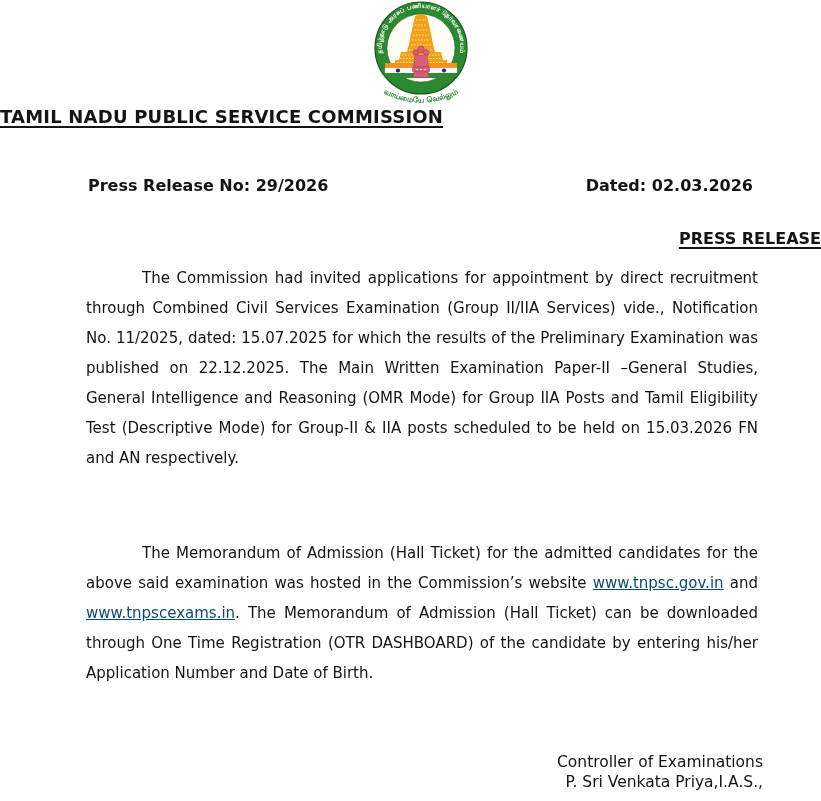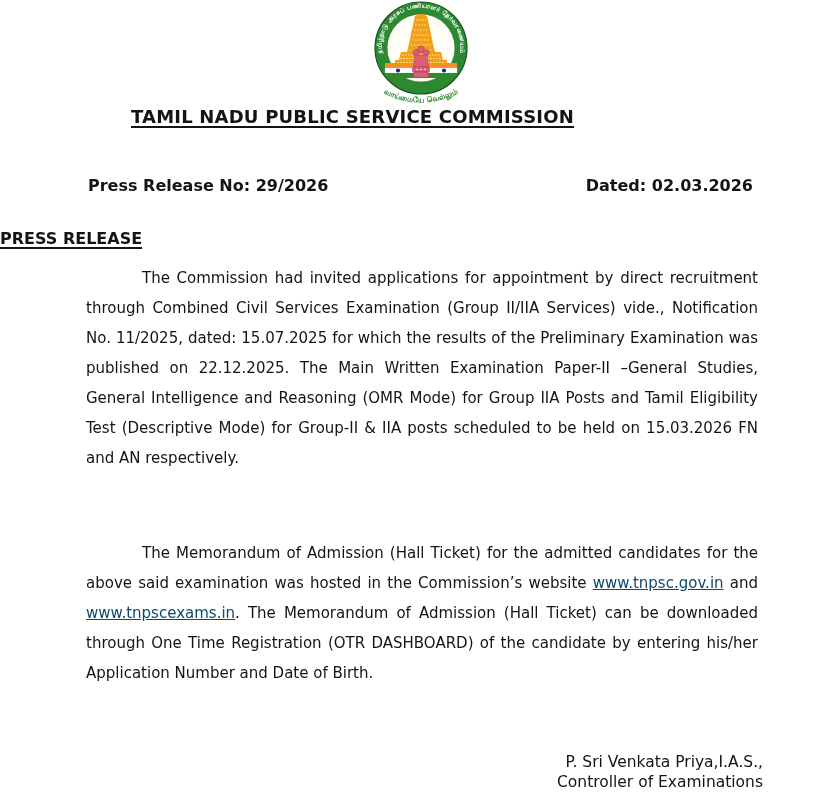--- a/index.html
+++ b/index.html
@@ -18,21 +18,20 @@
     left: 371px;
     top: 0;
     width: 100px;
     height: 114px;
   }
   .title {
     position: absolute;
     top: 106px;
     left: 0;
     width: 705px;
-    text-align: center;
     font-size: 18px;
     font-weight: bold;
     letter-spacing: 0.2px;
   }
   .title span {
     text-decoration: underline;
     text-decoration-thickness: 2px;
     text-underline-offset: 3px;
   }
   .meta-row {
@@ -44,21 +43,21 @@
     justify-content: space-between;
     font-size: 16px;
     font-weight: bold;
     text-align: center;
   }
   .heading {
     position: absolute;
     top: 229px;
     left: 0;
     width: 821px;
-    text-align: left;
+    text-align: right;
     font-size: 16px;
     font-weight: bold;
   }
   .heading span {
     text-decoration: underline;
     text-decoration-thickness: 2px;
     text-underline-offset: 3px;
   }
   .para {
     position: absolute;
@@ -168,17 +167,17 @@
 
   <div class="heading">
     <span>PRESS RELEASE</span>
   </div>
 
   <p class="para para1">The Commission had invited applications for appointment by direct recruitment through Combined Civil Services Examination (Group II/IIA Services) vide., Notification No. 11/2025, dated: 15.07.2025 for which the results of the Preliminary Examination was published on 22.12.2025. The Main Written Examination Paper-II –General Studies, General Intelligence and Reasoning (OMR Mode) for Group IIA Posts and Tamil Eligibility Test (Descriptive Mode) for Group-II &amp; IIA posts scheduled to be held on 15.03.2026 FN and AN respectively.</p>
 
   <p class="para para2"><span>The Memorandum of Admission (Hall Ticket) for the admitted candidates for the above said examination was hosted in the Commission’s website </span><a class="link" href="#">www.tnpsc.gov.in</a><span> and </span><a class="link" href="#">www.tnpscexams.in</a><span>. The Memorandum of Admission (Hall Ticket) can be downloaded through One Time Registration (OTR DASHBOARD) of the candidate by entering his/her Application Number and Date of Birth.</span></p>
 
   <div class="signature">
+    <div>Controller of Examinations</div>
     <div>P. Sri Venkata Priya,I.A.S.,</div>
-    <div>Controller of Examinations</div>
   </div>
 
 </div>
 
 </body></html>

